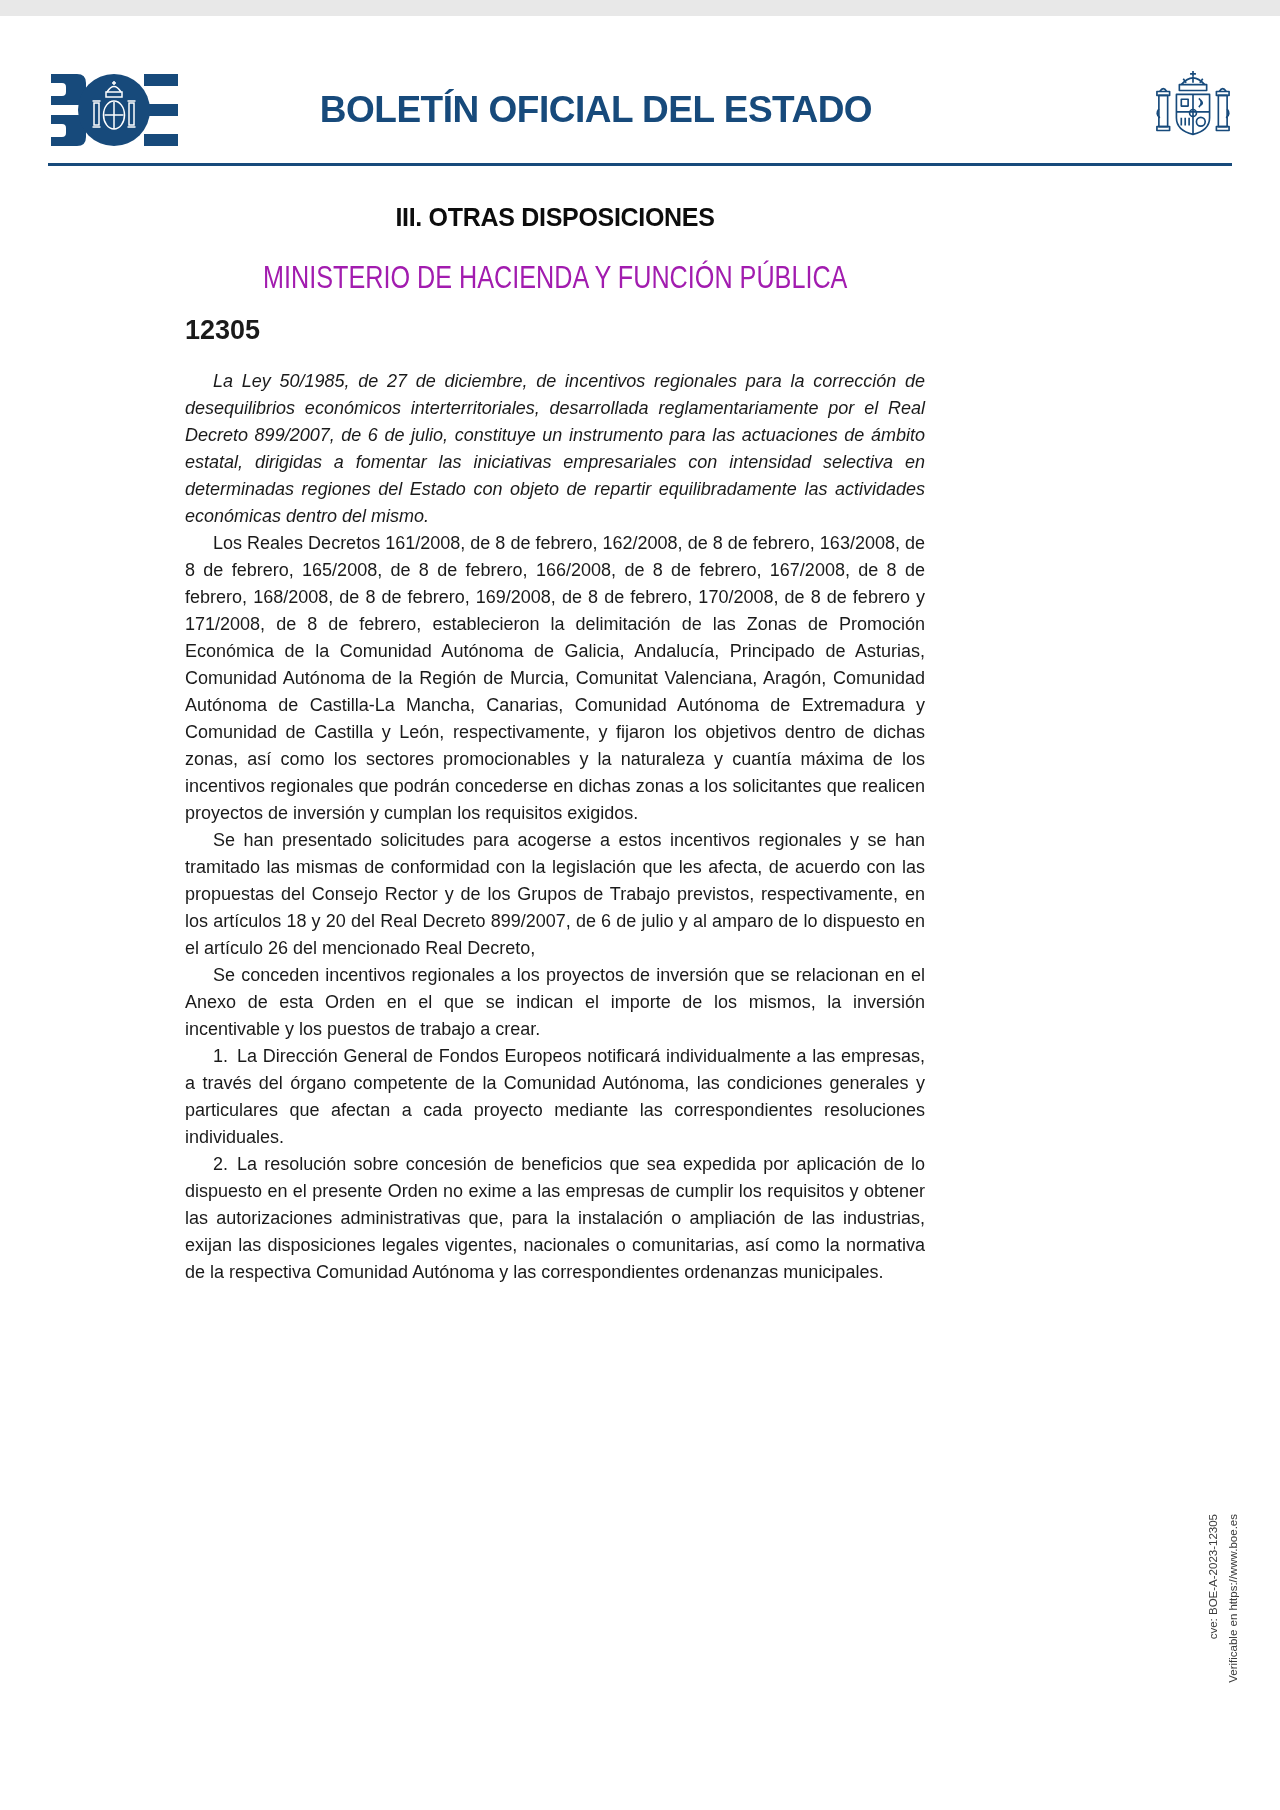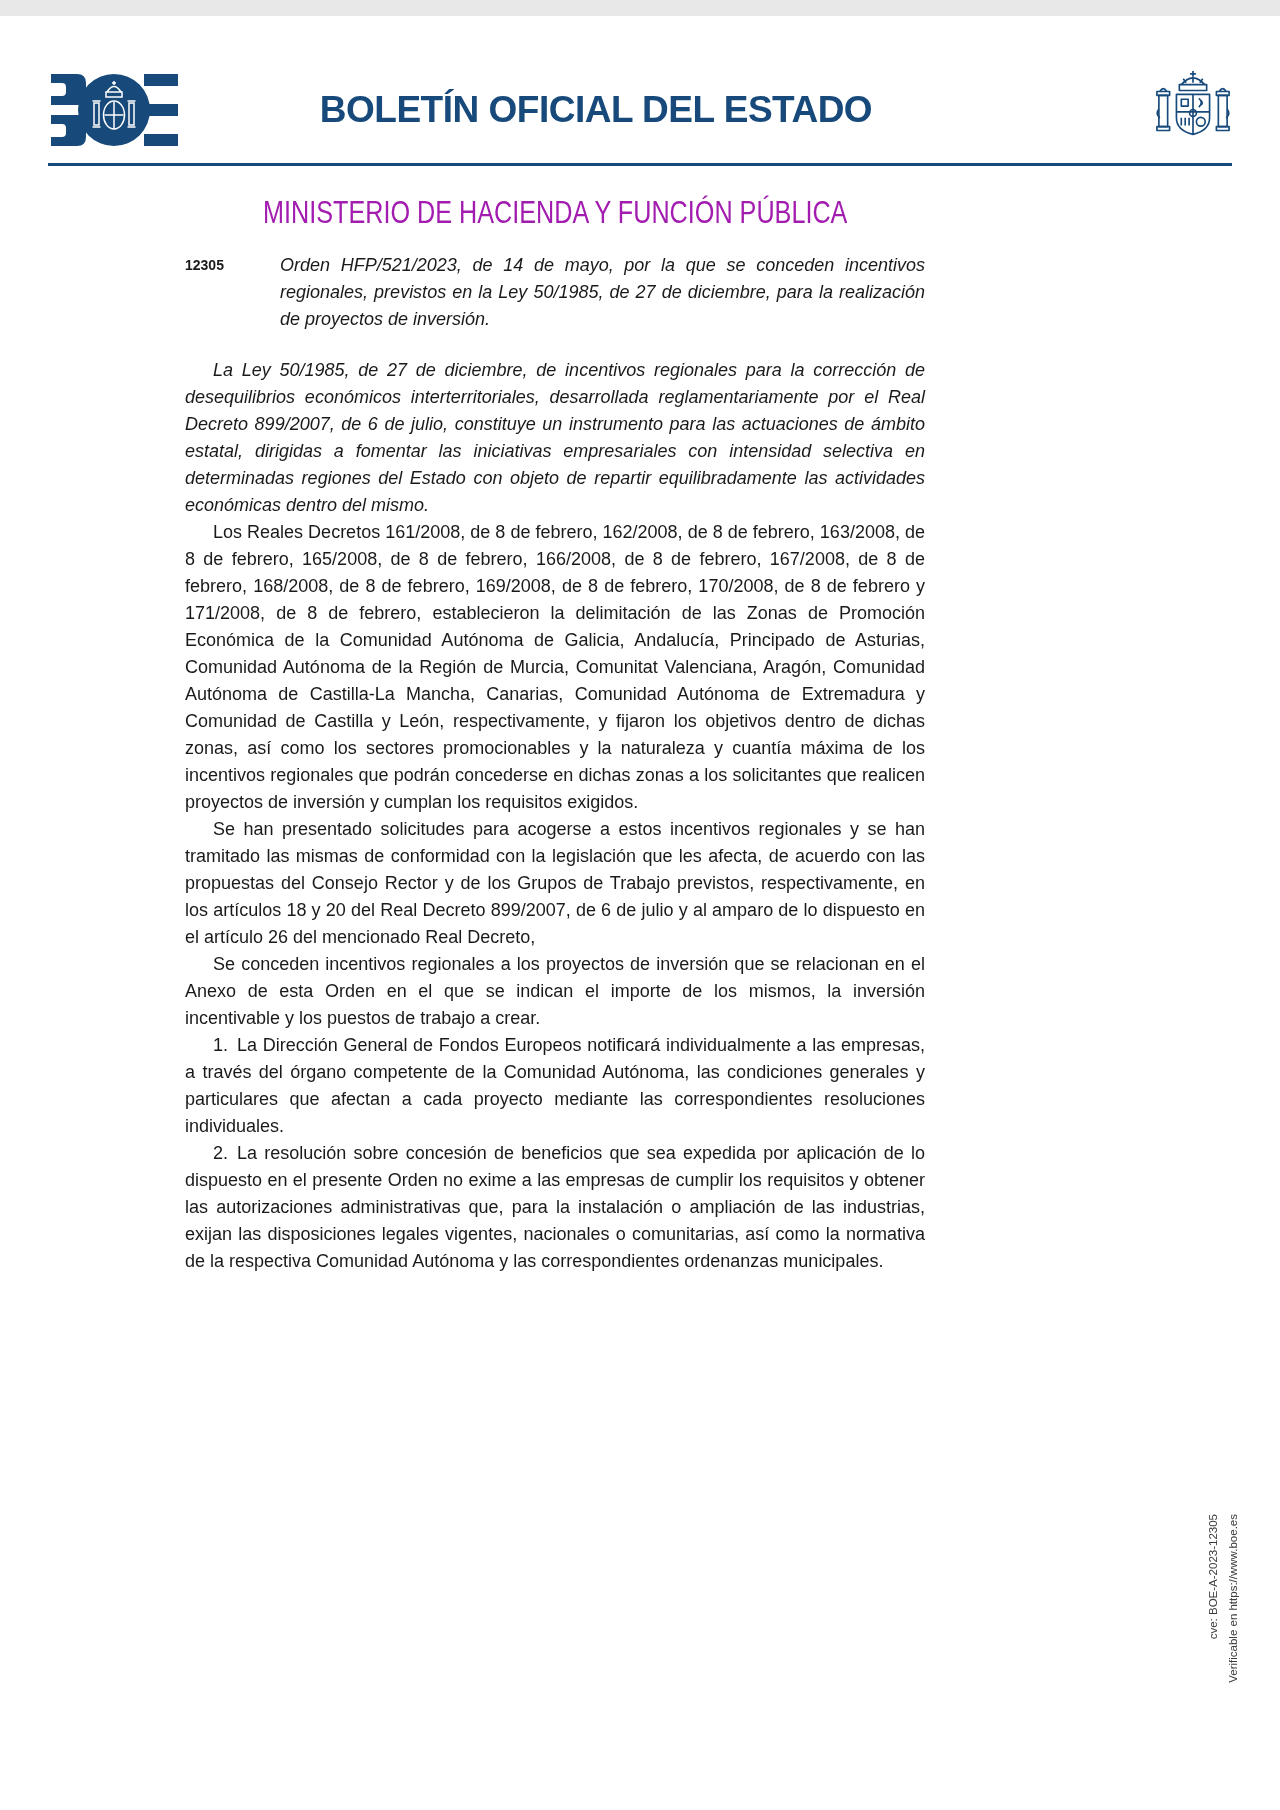--- a/index.html
+++ b/index.html
@@ -42,21 +42,21 @@
   .section-heading{
     text-align:center;font-size:25px;font-weight:bold;color:#0d0d0d;
     margin:38px 0 0 0;letter-spacing:-.3px;
   }
   .ministry-heading{
     text-align:center;font-size:31.5px;font-weight:normal;color:#a21caf;
     margin:33px 0 0 0;white-space:nowrap;
   }
   .ministry-heading .condensed{display:inline-block;transform:scaleX(.8);transform-origin:center;}
   .item-head{display:flex;margin-top:26px;}
-  .item-number{flex:none;width:95px;font-weight:bold;font-size:14px;line-height:27px;}
+  .item-number{flex:none;width:95px;font-weight:bold;font-size:27px;line-height:27px;}
   .item-summary{flex:1;margin:0;font-style:italic;text-align:justify;}
   .body-par{margin:0;text-indent:28px;}
   .first-par{margin-top:24px;font-style:italic;}
   .sec-title{margin:27px 0;text-indent:0;}
   .sec-name{font-style:italic;margin-left:18px;}
   
   .cve-block{
     position:absolute;top:1498px;right:40px;
     display:flex;gap:6px;align-items:flex-start;
     font-size:11.5px;color:var(--footer-text);line-height:14px;
@@ -138,28 +138,28 @@
         </svg>
       </div>
     </div>
 
     <div class="header-rule"></div>
 
   </header>
 
   <main class="content">
 
+    <h2 class="section-heading">III. OTRAS DISPOSICIONES</h2>
 
     <h3 class="ministry-heading">
       <span class="condensed">MINISTERIO DE HACIENDA Y FUNCIÓN PÚBLICA</span>
     </h3>
 
     <div class="item-head">
       <span class="item-number">12305</span>
-      <p class="item-summary">Orden HFP/521/2023, de 14 de mayo, por la que se conceden incentivos regionales, previstos en la Ley 50/1985, de 27 de diciembre, para la realización de proyectos de inversión.</p>
     </div>
 
     <p class="body-par first-par">La Ley 50/1985, de 27 de diciembre, de incentivos regionales para la corrección de desequilibrios económicos interterritoriales, desarrollada reglamentariamente por el Real Decreto 899/2007, de 6 de julio, constituye un instrumento para las actuaciones de ámbito estatal, dirigidas a fomentar las iniciativas empresariales con intensidad selectiva en determinadas regiones del Estado con objeto de repartir equilibradamente las actividades económicas dentro del mismo.</p>
     <p class="body-par">Los Reales Decretos 161/2008, de 8 de febrero, 162/2008, de 8 de febrero, 163/2008, de 8 de febrero, 165/2008, de 8 de febrero, 166/2008, de 8 de febrero, 167/2008, de 8 de febrero, 168/2008, de 8 de febrero, 169/2008, de 8 de febrero, 170/2008, de 8 de febrero y 171/2008, de 8 de febrero, establecieron la delimitación de las Zonas de Promoción Económica de la Comunidad Autónoma de Galicia, Andalucía, Principado de Asturias, Comunidad Autónoma de la Región de Murcia, Comunitat Valenciana, Aragón, Comunidad Autónoma de Castilla-La Mancha, Canarias, Comunidad Autónoma de Extremadura y Comunidad de Castilla y León, respectivamente, y fijaron los objetivos dentro de dichas zonas, así como los sectores promocionables y la naturaleza y cuantía máxima de los incentivos regionales que podrán concederse en dichas zonas a los solicitantes que realicen proyectos de inversión y cumplan los requisitos exigidos.</p>
     <p class="body-par">Se han presentado solicitudes para acogerse a estos incentivos regionales y se han tramitado las mismas de conformidad con la legislación que les afecta, de acuerdo con las propuestas del Consejo Rector y de los Grupos de Trabajo previstos, respectivamente, en los artículos 18 y 20 del Real Decreto 899/2007, de 6 de julio y al amparo de lo dispuesto en el artículo 26 del mencionado Real Decreto,</p>
 
     <p class="body-par">Se conceden incentivos regionales a los proyectos de inversión que se relacionan en el Anexo de esta Orden en el que se indican el importe de los mismos, la inversión incentivable y los puestos de trabajo a crear.</p>
 
     <p class="body-par">1. La Dirección General de Fondos Europeos notificará individualmente a las empresas, a través del órgano competente de la Comunidad Autónoma, las condiciones generales y particulares que afectan a cada proyecto mediante las correspondientes resoluciones individuales.</p>
     <p class="body-par">2. La resolución sobre concesión de beneficios que sea expedida por aplicación de lo dispuesto en el presente Orden no exime a las empresas de cumplir los requisitos y obtener las autorizaciones administrativas que, para la instalación o ampliación de las industrias, exijan las disposiciones legales vigentes, nacionales o comunitarias, así como la normativa de la respectiva Comunidad Autónoma y las correspondientes ordenanzas municipales.</p>

